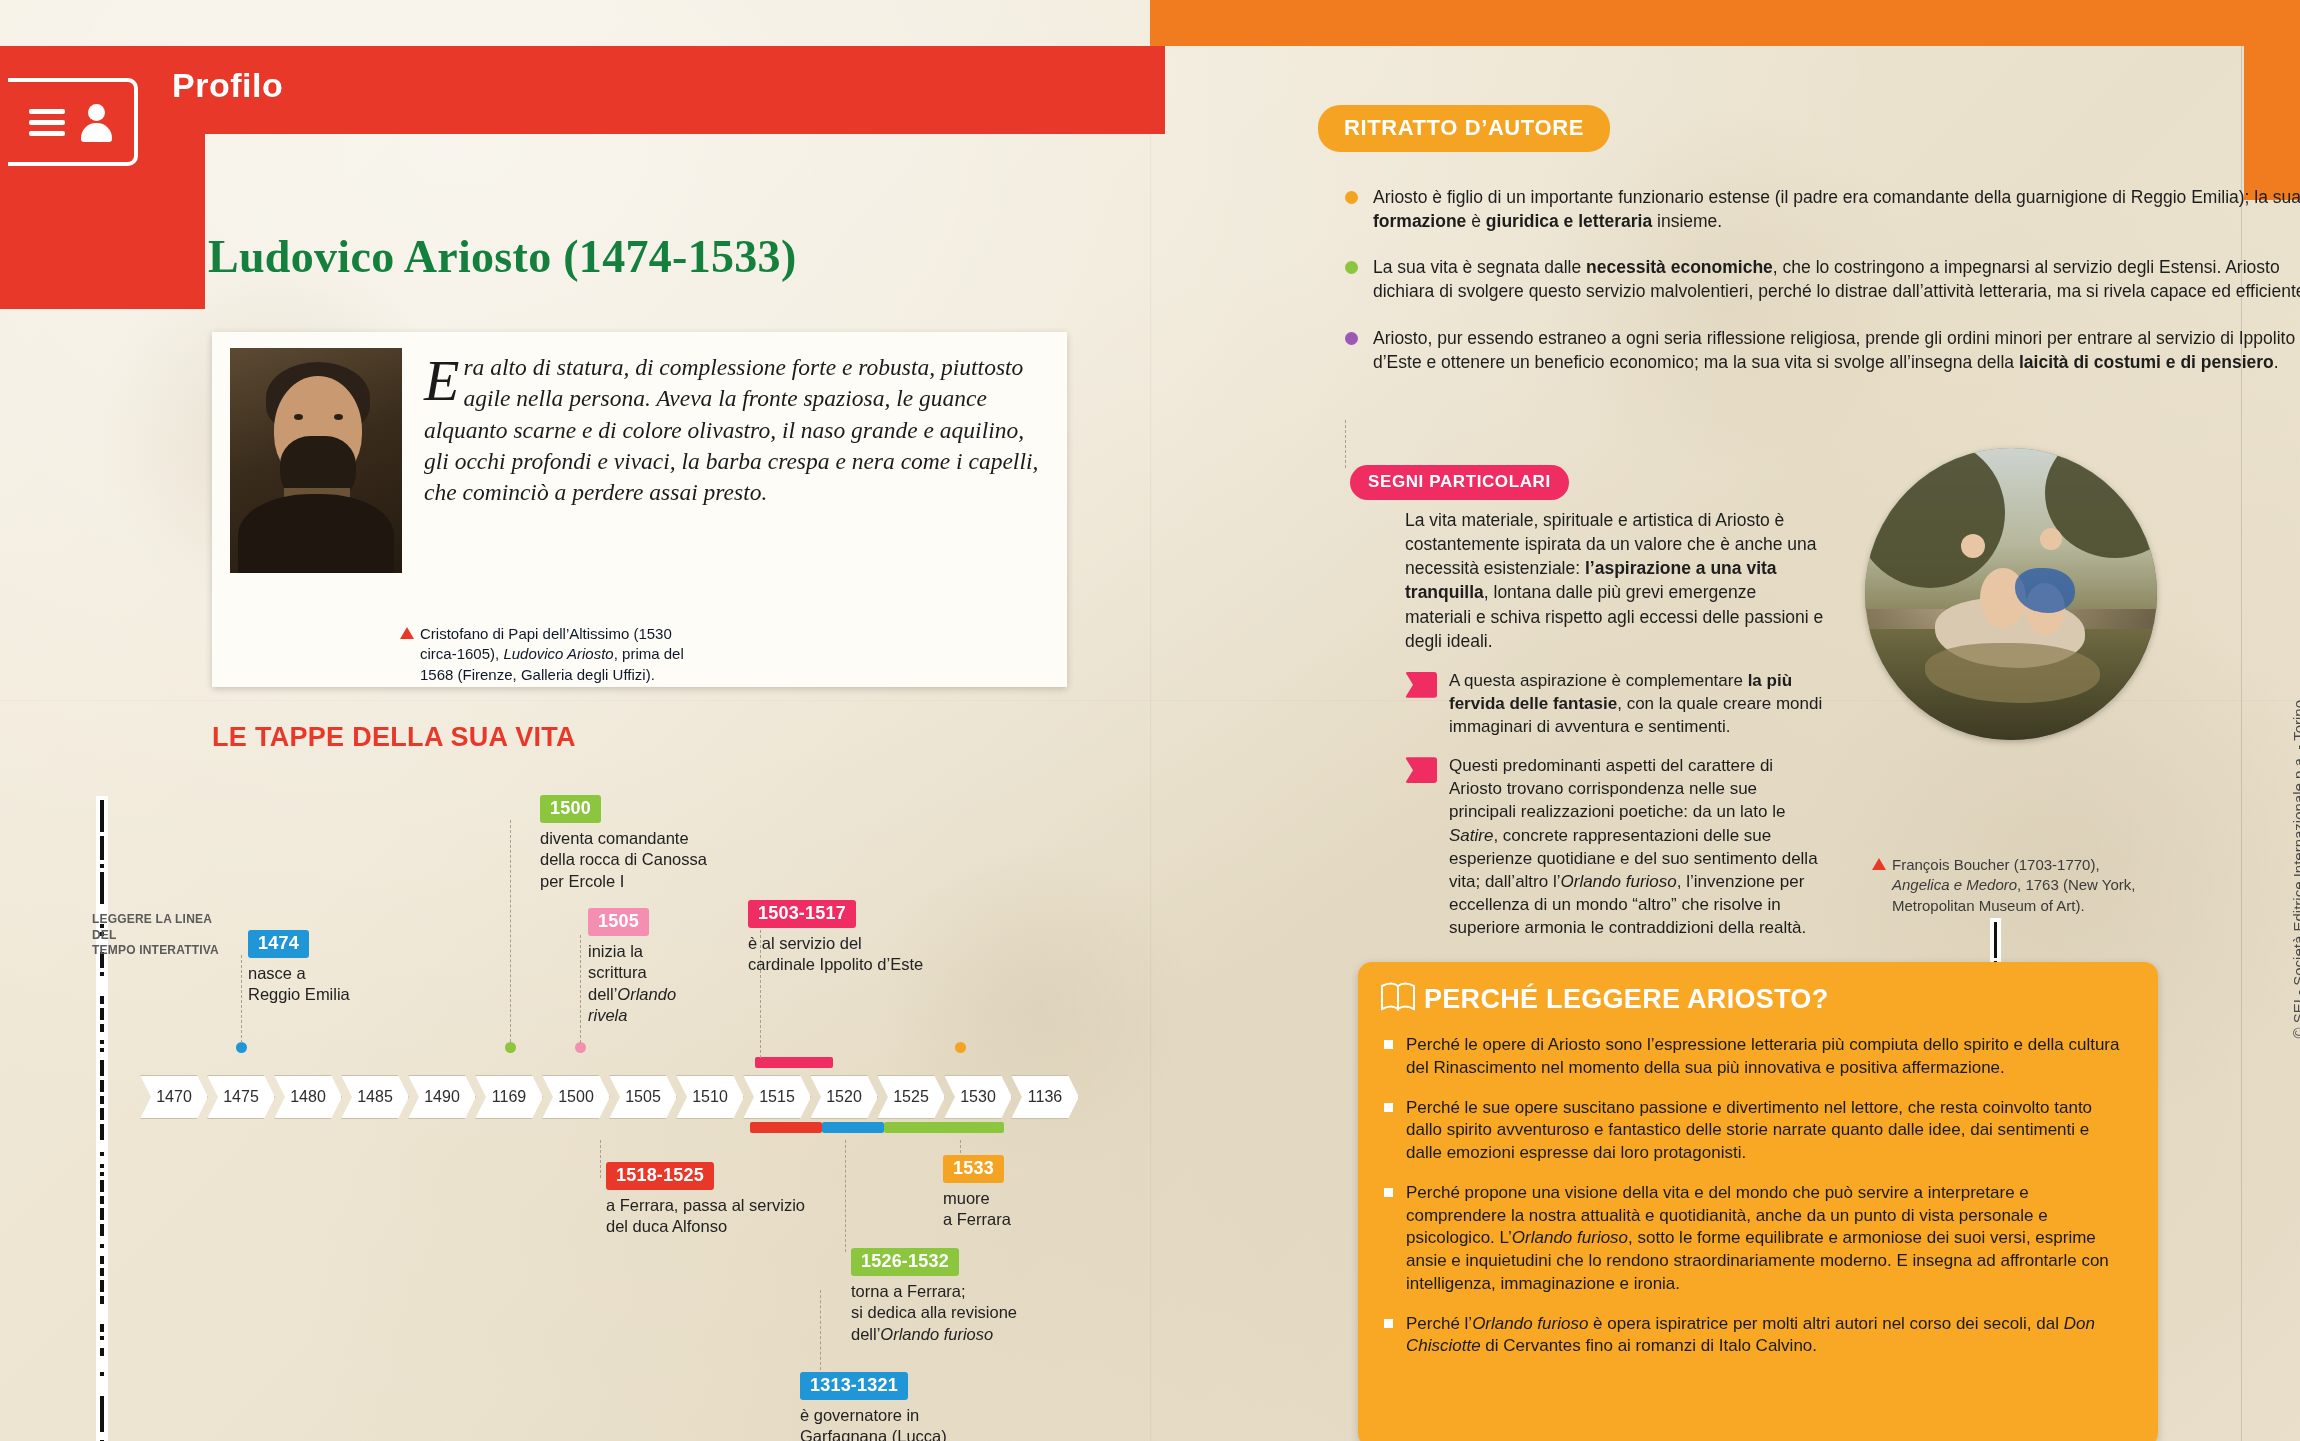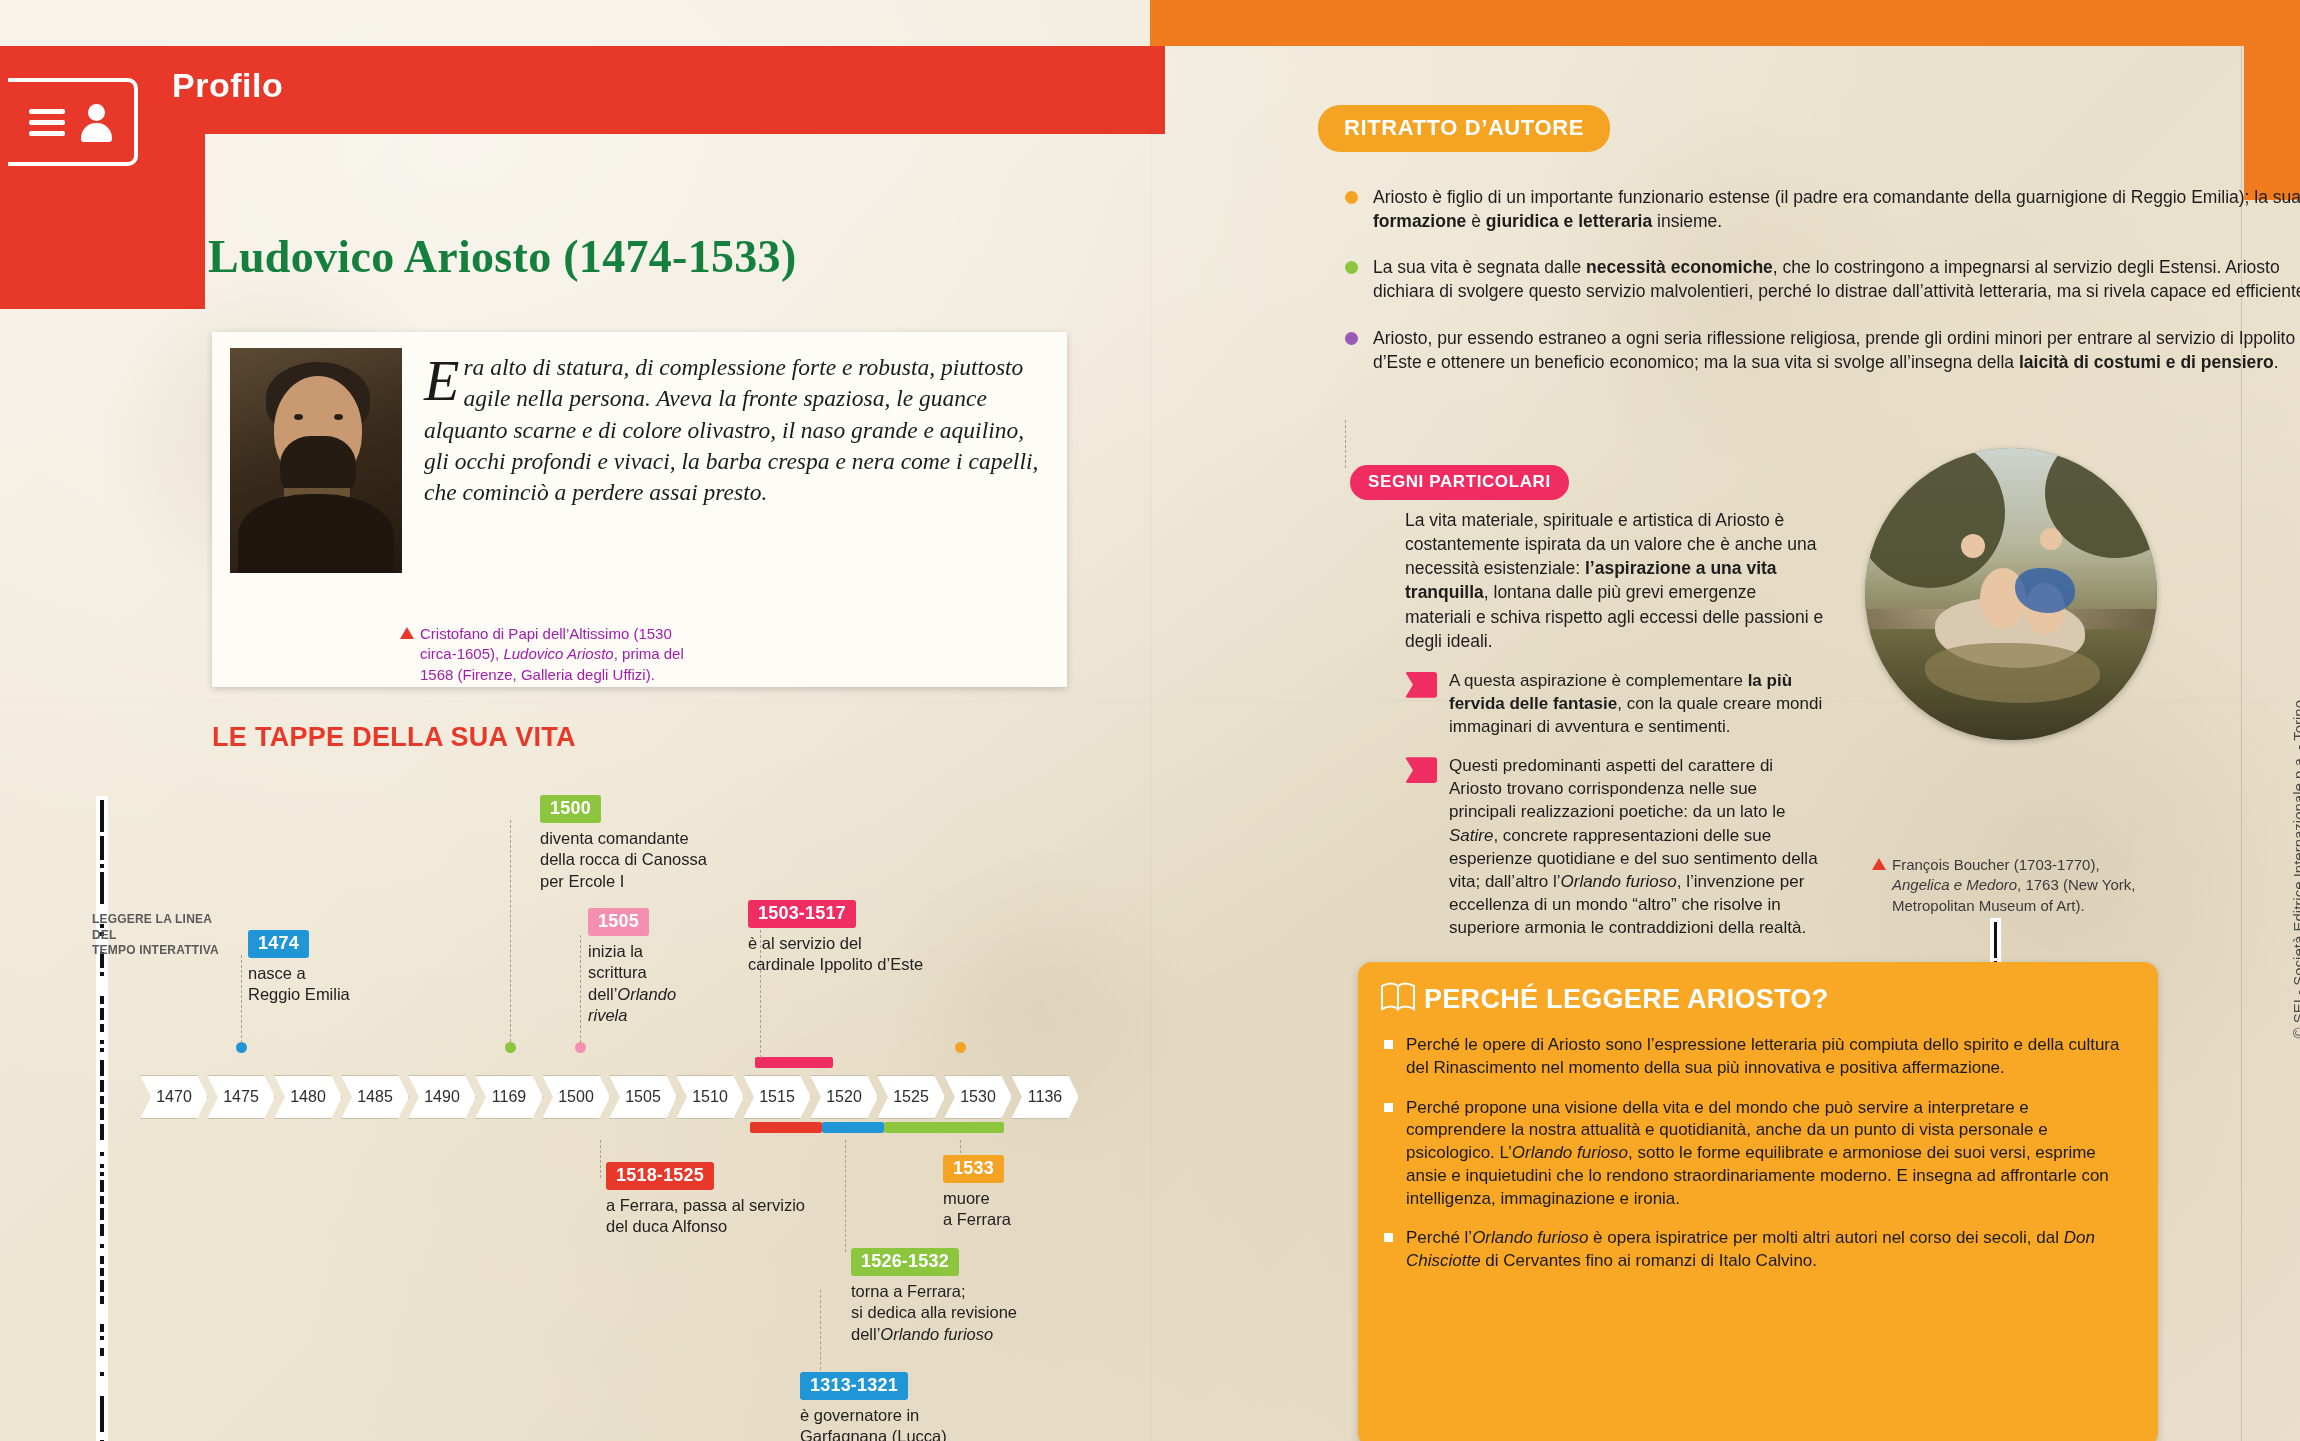--- a/index.html
+++ b/index.html
@@ -101,21 +101,21 @@
   .quote .dropcap {
     float:left; font-size:58px; line-height:.78; padding:6px 4px 0 0;
     font-style:italic; font-family:"Liberation Serif", serif;
   }
   .quote-src {
     position:absolute; left:212px; top:253px; width:620px; text-align:right;
     font-family:"Liberation Serif", serif; font-size:20px; color:#1b1b1b;
   }
   .caption {
     position:absolute; left:208px; top:292px; width:480px;
-    font-size:15px; line-height:1.35; color:#a21caf;
+    font-size:15px; line-height:1.35; color:#0f172a;
   }
   .cap-tri {
     position:absolute; left:188px; top:295px;
     width:0;height:0;border-left:7px solid transparent;border-right:7px solid transparent;border-bottom:12px solid #e8382a;
   }
   .cap-i { font-style:italic; }
 
   .tappe-title {
     position:absolute; left:212px; top:722px;
     font-size:27px; font-weight:bold; color:#e8382a; letter-spacing:.3px;
@@ -714,18 +714,19 @@
 <div class="qr-cap" style="left:1988px; top:1000px; width:140px;">GUARDA IL VIDEO</div>
 
 <div class="orange-box">
   <svg class="ob-book" viewBox="0 0 36 30">
     <path d="M2 4 C8 1, 14 1, 18 4 L18 27 C14 24, 8 24, 2 27 Z" fill="none" stroke="#fff" stroke-width="2"></path>
     <path d="M34 4 C28 1, 22 1, 18 4 L18 27 C22 24, 28 24, 34 27 Z" fill="none" stroke="#fff" stroke-width="2"></path>
   </svg>
   <div class="ob-title">PERCHÉ LEGGERE ARIOSTO?</div>
   <div class="ob-list" id="perche-list">
       <div class="ob-item"><span class="sq"></span>Perché le opere di Ariosto sono l’espressione letteraria più compiuta dello spirito e della cultura del Rinascimento nel momento della sua più innovativa e positiva affermazione.</div>
+      <div class="ob-item"><span class="sq"></span>Perché le sue opere suscitano passione e divertimento nel lettore, che resta coinvolto tanto dallo spirito avventuroso e fantastico delle storie narrate quanto dalle idee, dai sentimenti e dalle emozioni espresse dai loro protagonisti.</div>
       <div class="ob-item"><span class="sq"></span>Perché propone una visione della vita e del mondo che può servire a interpretare e comprendere la nostra attualità e quotidianità, anche da un punto di vista personale e psicologico. L’<i>Orlando furioso</i>, sotto le forme equilibrate e armoniose dei suoi versi, esprime ansie e inquietudini che lo rendono straordinariamente moderno. E insegna ad affrontarle con intelligenza, immaginazione e ironia.</div>
       <div class="ob-item"><span class="sq"></span>Perché l’<i>Orlando furioso</i> è opera ispiratrice per molti altri autori nel corso dei secoli, dal <i>Don Chisciotte</i> di Cervantes fino ai romanzi di Italo Calvino.</div>
     </div>
 </div>
 
 <div class="copyright">© SEI - Società Editrice Internazionale p.a. - Torino</div>
 
 </body></html>

